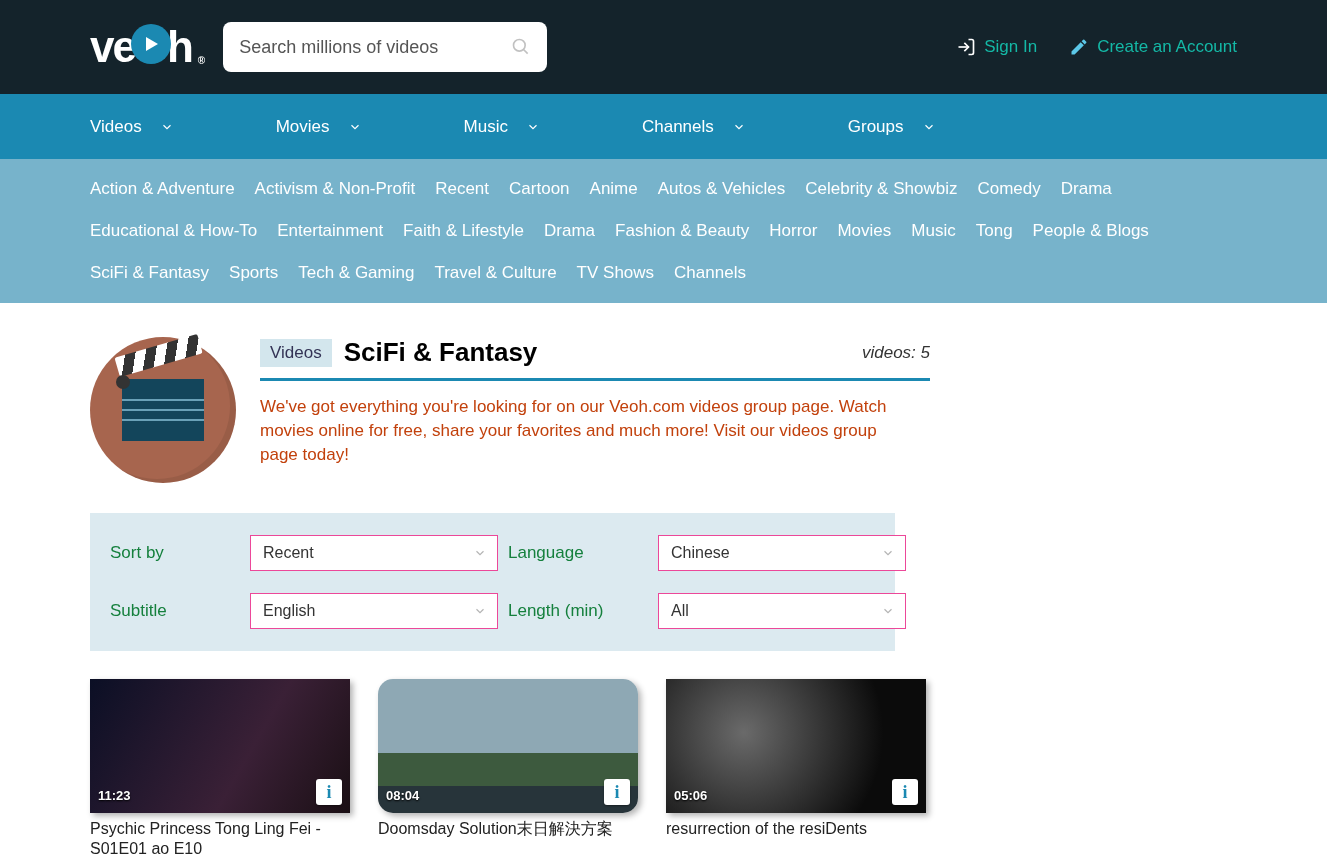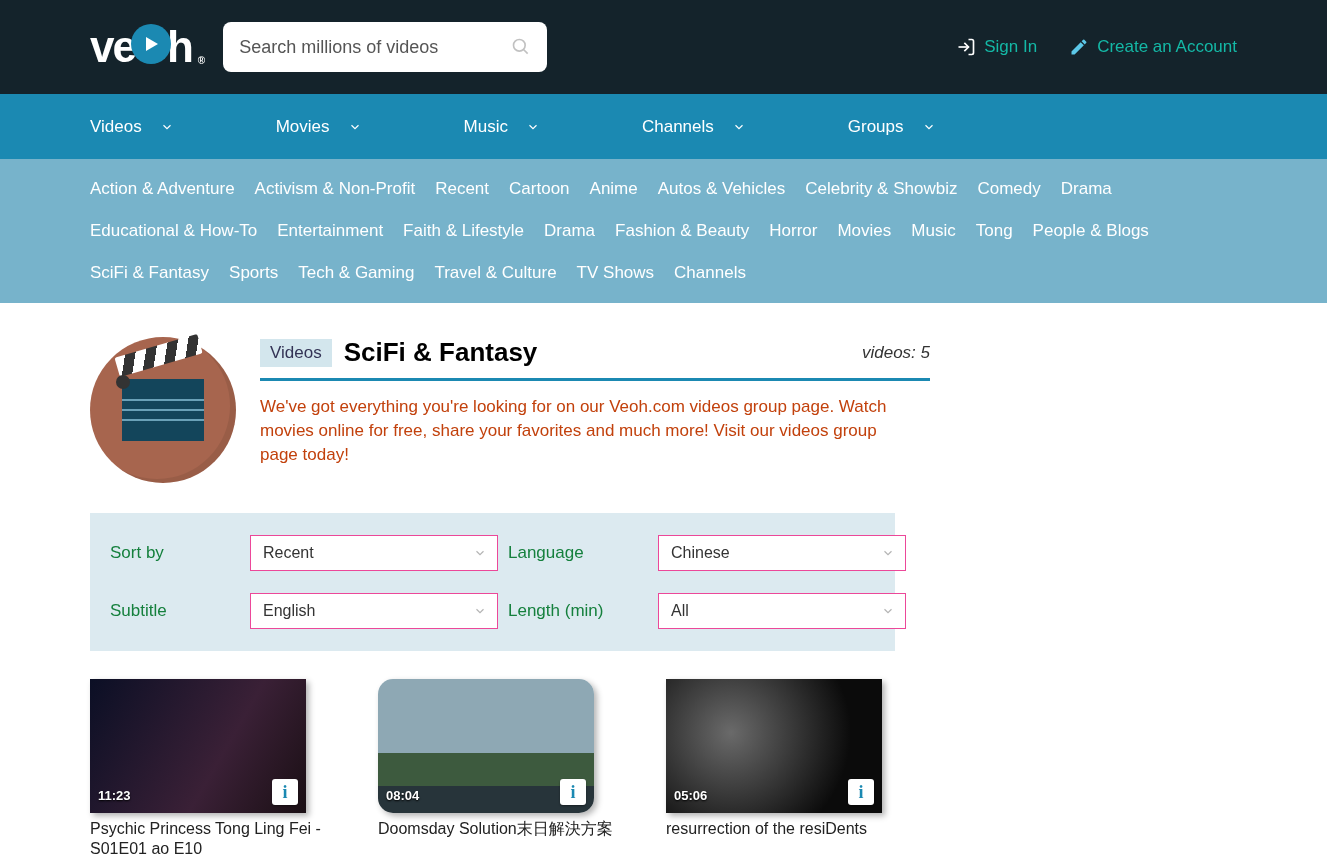--- a/index.html
+++ b/index.html
@@ -48,21 +48,21 @@
     .hero-desc { margin-top:14px; font-size:17px; color:#c2410c; line-height:1.4; max-width:640px; }
 
     .filters { margin-top:30px; background:#dceaf0; padding:22px 20px; display:grid; grid-template-columns: 130px 248px 140px 248px; row-gap:22px; column-gap:10px; align-items:center; width:805px;}
     .filters label{ color:#15803d; font-size:17px; }
     .sel { background:#fff; border:1px solid #ec4899; height:36px; display:flex; align-items:center; padding:0 12px; position:relative; cursor:pointer; }
     .sel span { font-size:16px; color:#333; }
     .sel .chev { position:absolute; right:10px; top:50%; transform:translateY(-50%); opacity:.55; }
 
     .grid { margin-top:28px; display:flex; flex-wrap:wrap; gap:32px 36px; }
     .card { width:252px; }
-    .thumb { width:216px; height:134px; background:#333; position:relative; box-shadow: 3px 3px 6px rgba(0,0,0,.3); }
+    .thumb { width:260px; height:134px; background:#333; position:relative; box-shadow: 3px 3px 6px rgba(0,0,0,.3); }
     .thumb.t0 { background: linear-gradient(120deg,#0b0f25,#3a2036 60%, #1a0f14); }
     .thumb.t1 { background: linear-gradient(#8ea8b4 0 55%, #3d5a3e 55% 80%, #27343a 80%); border-radius: 15px; }
     .thumb.t2 { background: radial-gradient(circle at 30% 40%, #6a6a6a, #0b0b0b 70%); padding-left: 36px; }
 
     .dur { position:absolute; left:8px; bottom:10px; color:#fff; font-size:13px; font-weight:600; text-shadow:0 1px 2px #000;}
     .info-btn { position:absolute; right:8px; bottom:8px; width:26px; height:26px; background:#fff; border-radius:3px; display:flex; align-items:center; justify-content:center; color:#1b89b2; font-weight:900; font-family: Georgia, serif; font-size:18px; cursor:pointer; box-shadow:0 1px 2px rgba(0,0,0,.4);}
     .card-title { margin-top:6px; font-size:16px; color:#222; line-height:1.25; }
   </style>
 </head>
 <body>

